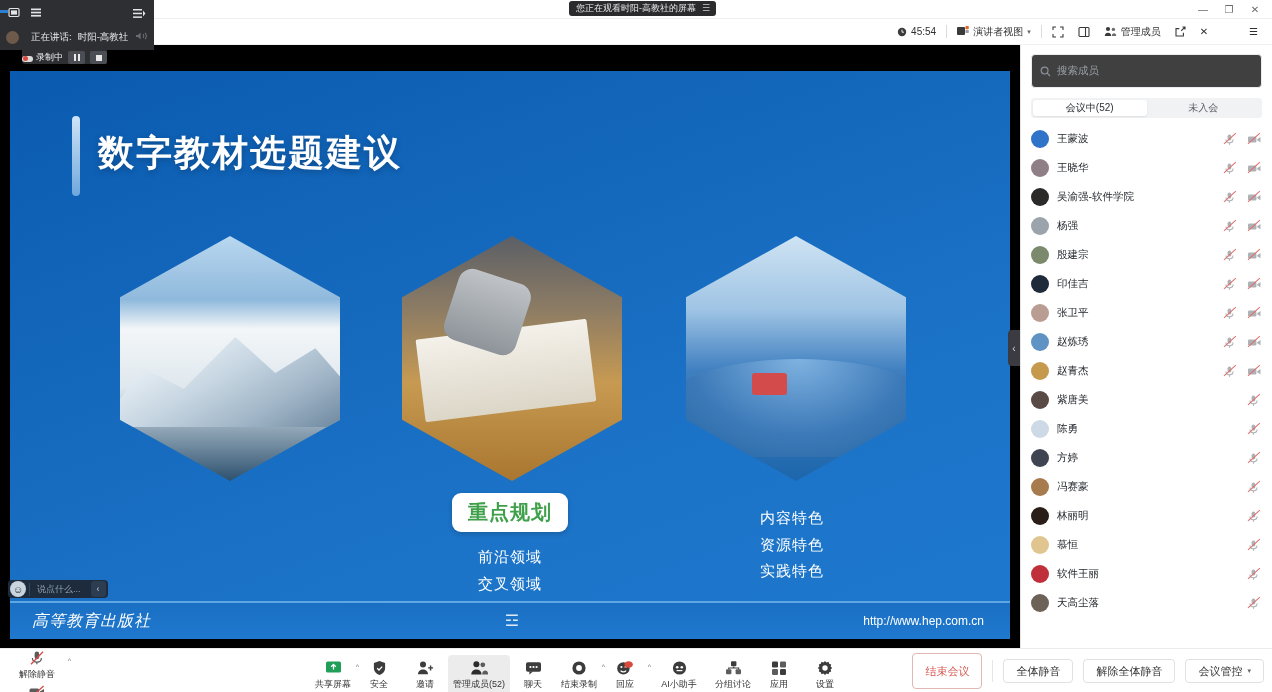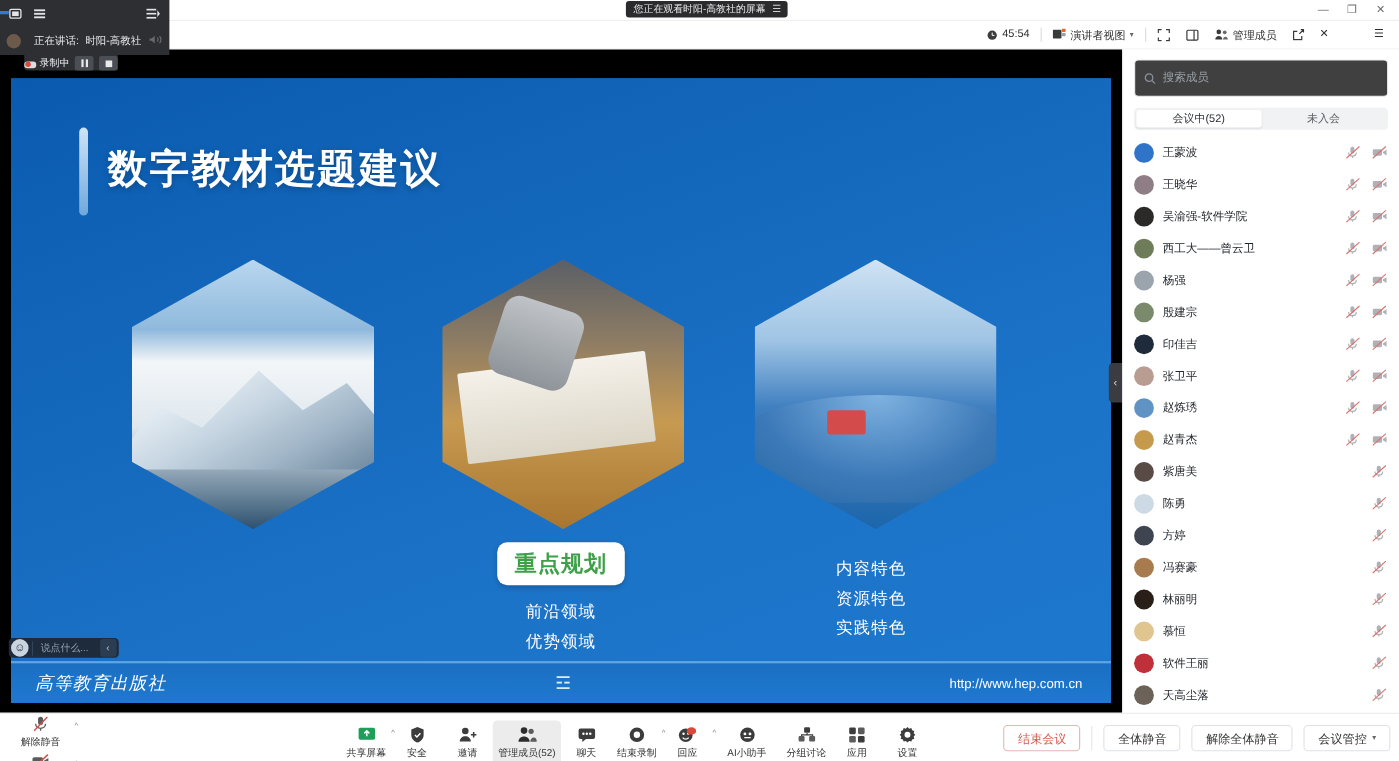--- a/index.html
+++ b/index.html
@@ -180,21 +180,21 @@
   .bb-left { position:absolute; left:6px; top:0; height:44px; display:flex; align-items:center; gap:2px;flex-direction:column; }
   .bb-center { position:absolute; left:310px; top:4px; height:44px; display:flex; align-items:center; gap:0; }
   .bb-right { position:absolute; right:8px; top:0; height:44px; display:flex; align-items:center; gap:10px; }
   .bbitem { display:flex; flex-direction:column; align-items:center; justify-content:center;
             width:46px; height:40px; border-radius:4px; position:relative; }
   .bbitem.wide { width:62px; }
   .bbitem.active { background:#ececec; }
   .bblabel { font-size:9px; color:#333; margin-top:2px; white-space:nowrap; }
   .bbicon { height:17px; display:flex; align-items:center; justify-content:center; }
   .bbcaret { position:absolute; right:-3px; top:8px; font-size:7px; color:#777; }
-  .endbtn { height:24px; padding:0 12px; border:1px solid #e2b7b4; color:#d65a52;
+  .endbtn { height:36px; padding:0 12px; border:1px solid #e2b7b4; color:#d65a52;
             background:#fff; border-radius:4px; font-size:11px; display:flex; align-items:center; }
   .gbtn { height:24px; padding:0 12px; border:1px solid #dfe1e5; color:#333;
           background:#fff; border-radius:4px; font-size:11px; display:flex; align-items:center; gap:5px; }
   .vdiv { width:1px; height:22px; background:#e6e6e6; }
 </style>
 </head>
 <body>
 
 <div id="app">
 
@@ -269,20 +269,21 @@
         <div class="hex hex1"></div>
         <div class="hex hex2"></div>
         <div class="hex hex3"></div>
       </div>
 
       <div class="cols">
         <div class="col col2">
           <div class="badge">重点规划</div>
           <div class="bullets">
             <div>前沿领域</div>
+            <div>交叉领域</div>
             <div>优势领域</div>
           </div>
         </div>
         <div class="col col3">
           <div class="bullets">
             <div>内容特色</div>
             <div>资源特色</div>
             <div>实践特色</div>
           </div>
         </div>
@@ -406,34 +407,20 @@
                 <rect x="4.6" y="1.4" width="3.7" height="6.2" rx="1.85" fill="#9aa0a6"></rect>
                 <path d="M3 6.6c0 2 1.6 3.3 3.5 3.3S10 8.6 10 6.6M6.5 9.9v1.8" stroke="#9aa0a6" stroke-width="1.1" fill="none"></path>
               </svg><span class="slash"></span></span>
        <span class="ic-cam"><svg width="15" height="13" viewBox="0 0 15 13">
                 <rect x="1" y="3.6" width="8.4" height="6" rx="1.3" fill="#9aa0a6"></rect>
                 <path d="M10.2 6.2l3.3-2.1v5.2l-3.3-2.1z" fill="#9aa0a6"></path>
               </svg><span class="slash"></span></span>
      </span>
         </div>
         <div class="prow">
-          <span class="pav" style="background:#6f7c5a"></span>
-     <span class="pname">西工大——曾云卫</span>
-     <span class="picons">
-       <span class="ic-mute"><svg width="13" height="13" viewBox="0 0 13 13">
-                <rect x="4.6" y="1.4" width="3.7" height="6.2" rx="1.85" fill="#9aa0a6"></rect>
-                <path d="M3 6.6c0 2 1.6 3.3 3.5 3.3S10 8.6 10 6.6M6.5 9.9v1.8" stroke="#9aa0a6" stroke-width="1.1" fill="none"></path>
-              </svg><span class="slash"></span></span>
-       <span class="ic-cam"><svg width="15" height="13" viewBox="0 0 15 13">
-                <rect x="1" y="3.6" width="8.4" height="6" rx="1.3" fill="#9aa0a6"></rect>
-                <path d="M10.2 6.2l3.3-2.1v5.2l-3.3-2.1z" fill="#9aa0a6"></path>
-              </svg><span class="slash"></span></span>
-     </span>
-        </div>
-        <div class="prow">
           <span class="pav" style="background:#9ba3ad"></span>
      <span class="pname">杨强</span>
      <span class="picons">
        <span class="ic-mute"><svg width="13" height="13" viewBox="0 0 13 13">
                 <rect x="4.6" y="1.4" width="3.7" height="6.2" rx="1.85" fill="#9aa0a6"></rect>
                 <path d="M3 6.6c0 2 1.6 3.3 3.5 3.3S10 8.6 10 6.6M6.5 9.9v1.8" stroke="#9aa0a6" stroke-width="1.1" fill="none"></path>
               </svg><span class="slash"></span></span>
        <span class="ic-cam"><svg width="15" height="13" viewBox="0 0 15 13">
                 <rect x="1" y="3.6" width="8.4" height="6" rx="1.3" fill="#9aa0a6"></rect>
                 <path d="M10.2 6.2l3.3-2.1v5.2l-3.3-2.1z" fill="#9aa0a6"></path>

